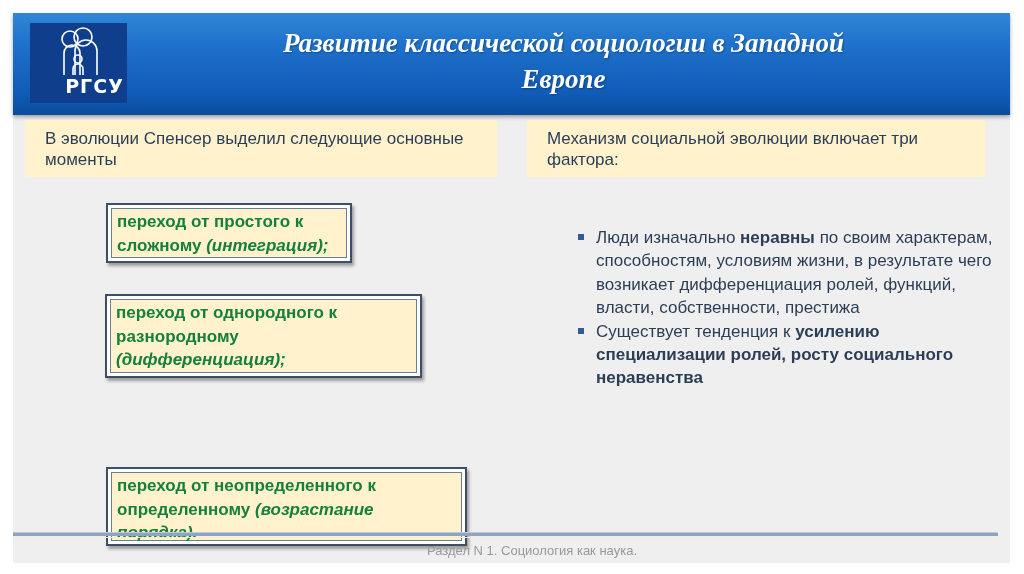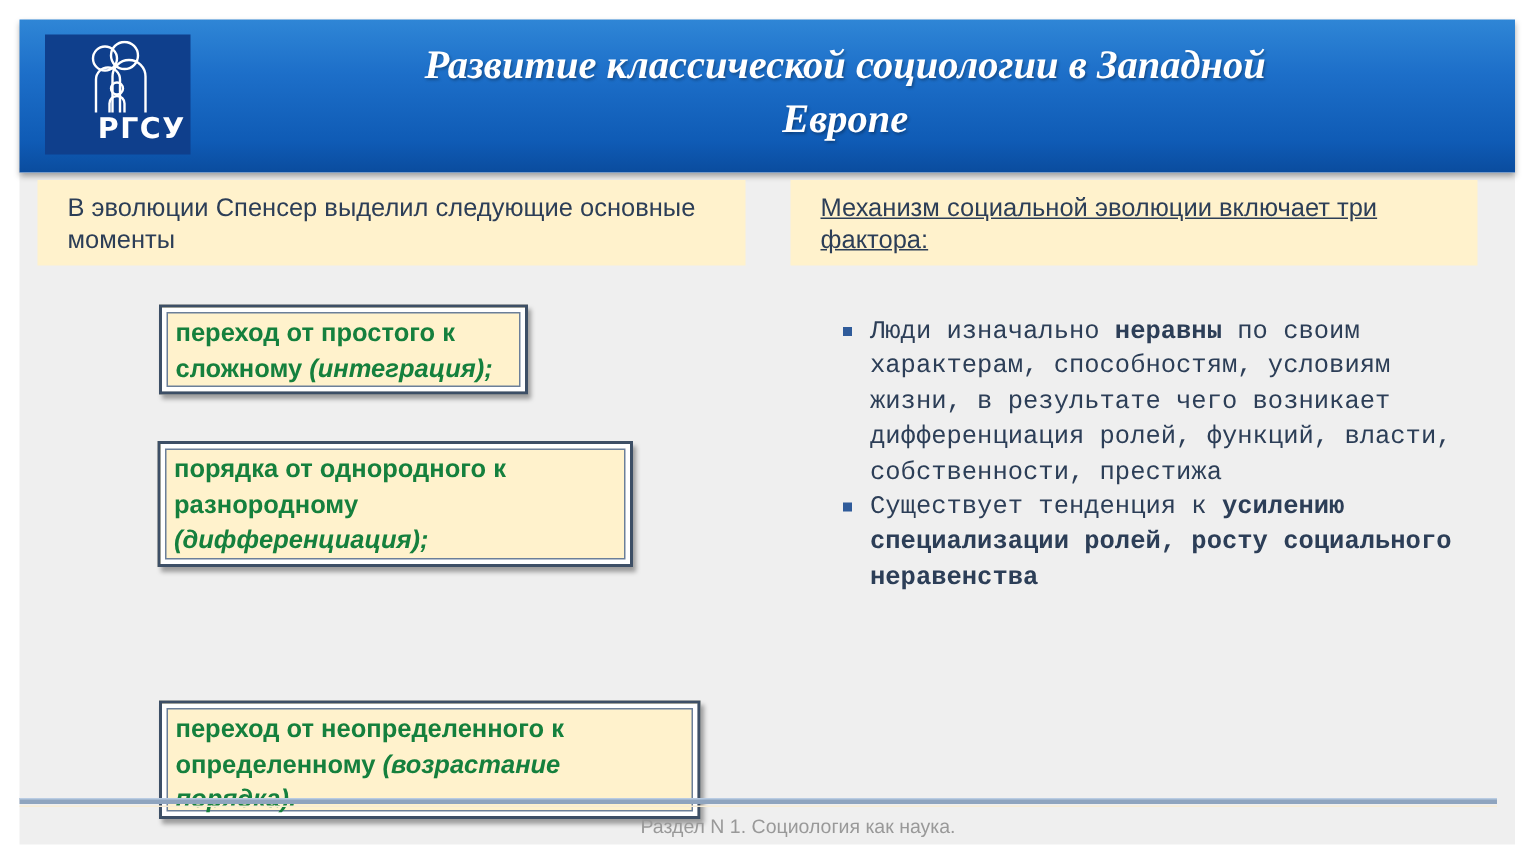--- a/index.html
+++ b/index.html
@@ -36,39 +36,39 @@
     text-shadow:1px 1px 2px rgba(0,0,0,0.3);
   }
   .yellow-head {
     position:absolute; top:120px; height:57px;
     background:#fff2cc;
     color:#2c3e57; font-size:17px; line-height:21px;
     text-align:left; display:flex; align-items:center; justify-content:center;
     box-sizing:border-box; padding:0 20px;
   }
   .yh-left { left:25px; width:472px; }
-  .yh-right { left:527px; width:458px;text-decoration:underline; }
+  .yh-right { left:527px; width:458px; }
   .box {
     position:absolute; box-sizing:border-box;
     background:#fff2cc;
     border:2px solid #3d4f66;
     outline:1px solid #ffffff; outline-offset:-4px;
     box-shadow:inset 0 0 0 3px #ffffff, inset 0 0 0 4px #6b7f99, 2px 3px 3px rgba(0,0,0,0.35);
     color:#15803d; font-size:17px; line-height:23.5px;
     padding:5px 9px;
     font-weight:bold;
   }
   .box em { font-style:italic; }
   .box1 { left:106px; top:203px; width:246px; height:60px; }
   .box2 { left:105px; top:294px; width:317px; height:84px; }
   .box3 { left:106px; top:423px; width:361px; height:79px;margin-top:44px; }
   .bullets {
     position:absolute; left:580px; top:210px; width:410px;
     color:#2c3e57; font-size:17px; line-height:23.4px;
-    margin:0; padding:0; list-style:none;font-family:Liberation Mono, monospace;
+    margin:16px; padding:0; list-style:none;
   }
   .bullets li { position:relative; }
   .bullet-mark {
     position:absolute; left:-18px; top:8px; width:6px; height:6px;
     background:#2f5b9a;
   }
   .bullets b { font-weight:bold; }
   .footer-line {
     position:absolute; left:13px; top:532px; width:985px; height:3px;
     background:#8fa4be;
@@ -106,21 +106,21 @@
   </div>
 </div>
 
 <div class="yellow-head yh-left">В эволюции Спенсер выделил следующие основные моменты</div>
 <div class="yellow-head yh-right">Механизм социальной эволюции включает три фактора:</div>
 
 <div class="box box1">
   <span>переход от простого к сложному </span><em>(интеграция);</em>
 </div>
 <div class="box box2">
-  <span>порядка от однородного к разнородному </span><em>(дифференциация);</em>
+  <span>переход от однородного к разнородному </span><em>(дифференциация);</em>
 </div>
 <div class="box box3">
   <span>переход от неопределенного к определенному </span><em>(возрастание порядка).</em>
 </div>
 
 <ul class="bullets">
   <li>
     <span class="bullet-mark"></span>
     <span>Люди изначально </span><b>неравны</b><span> по своим характерам, способностям, условиям жизни, в результате чего возникает дифференциация ролей, функций, власти, собственности, престижа</span>
   </li>

